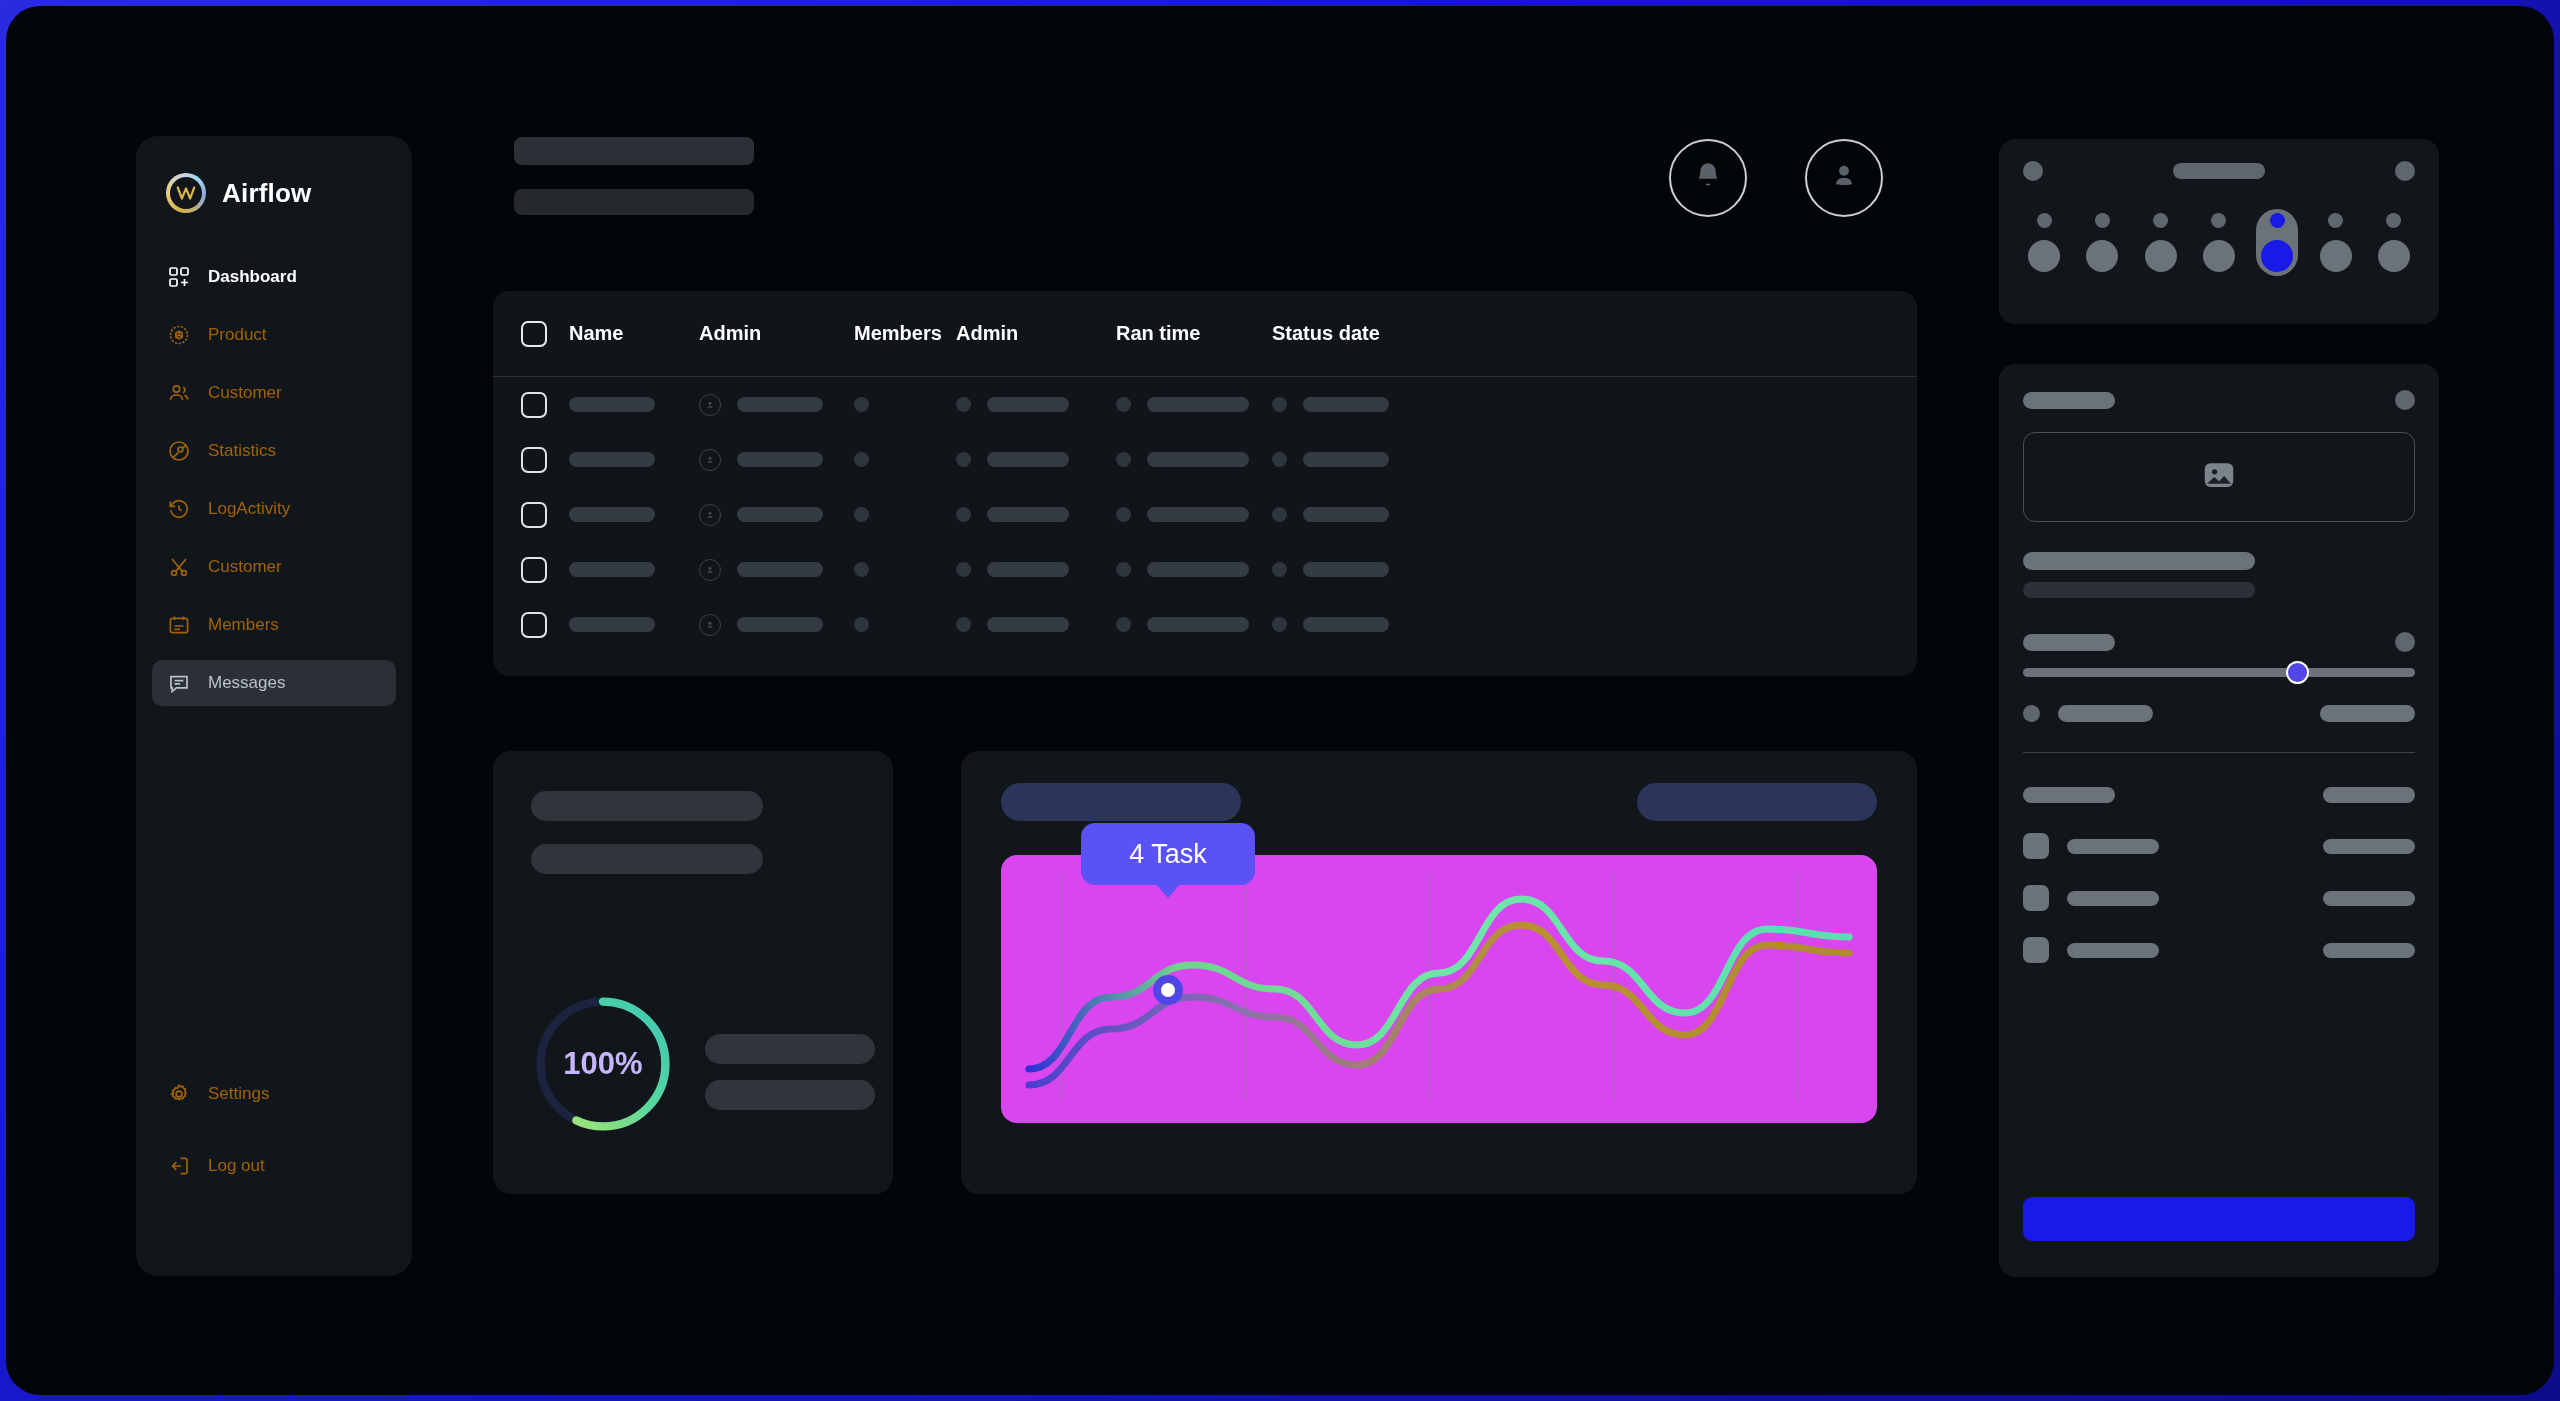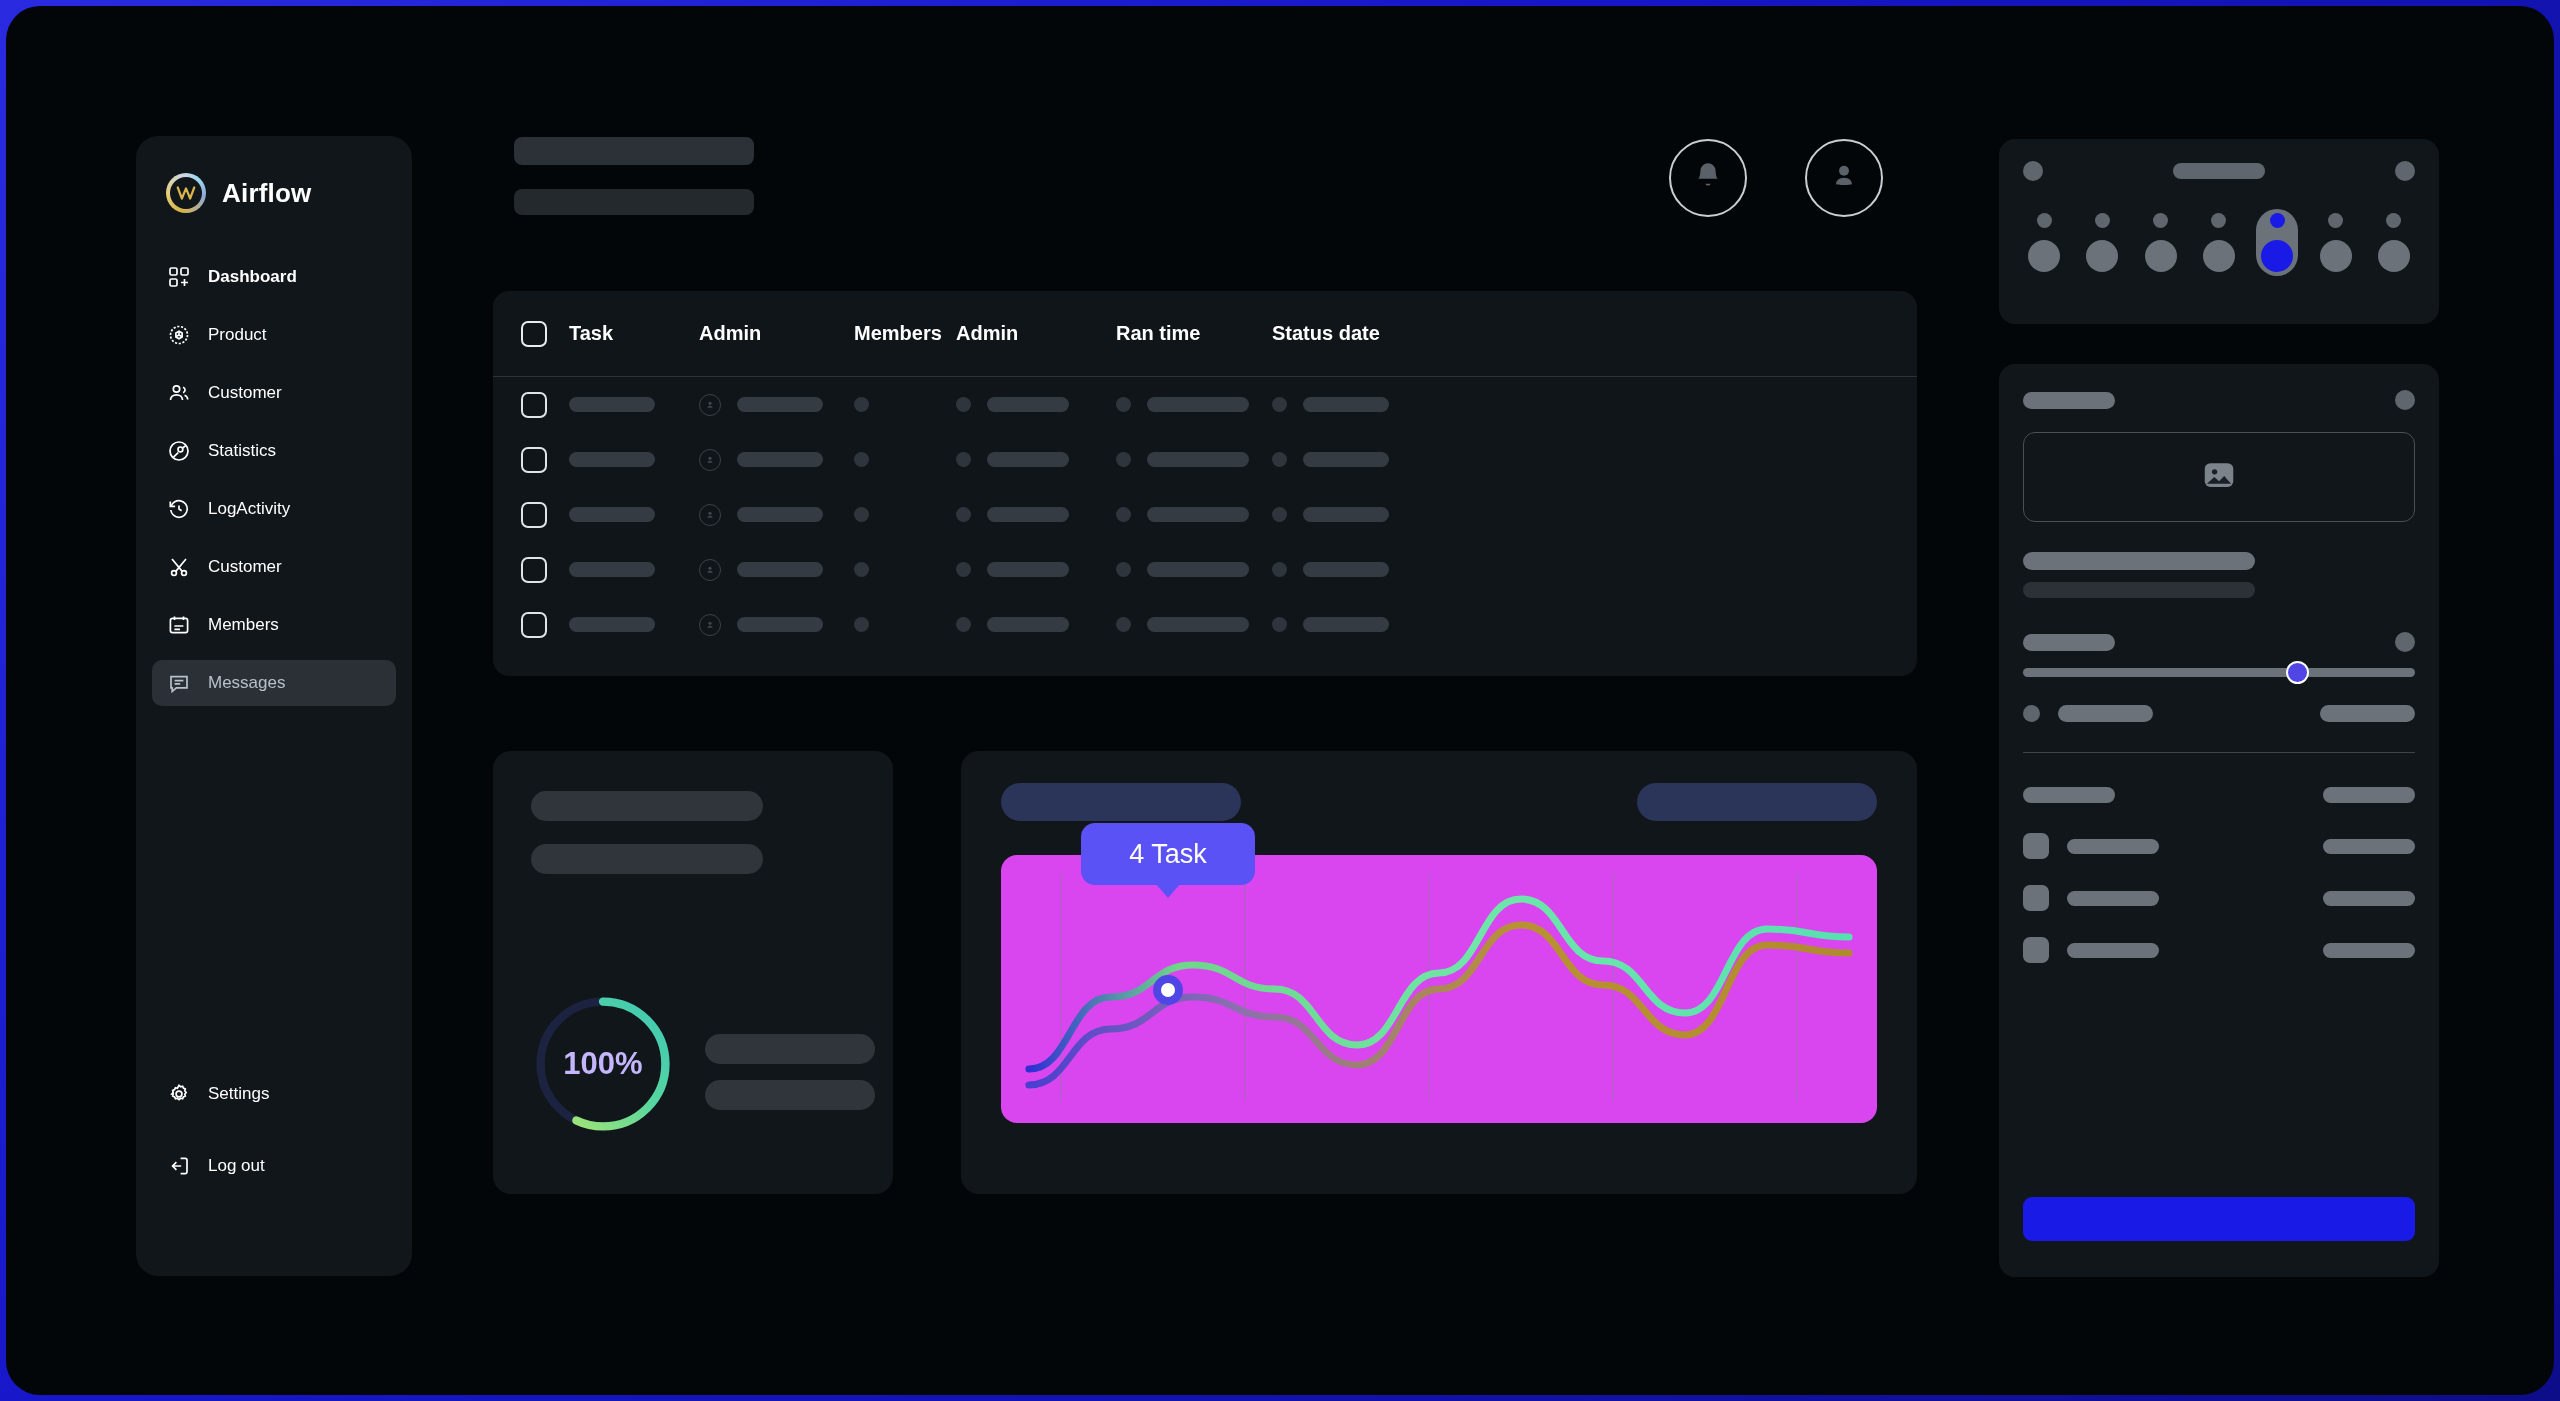--- a/index.html
+++ b/index.html
@@ -36,21 +36,21 @@
     background: conic-gradient(from 200deg, #d9b44a 0deg, #e6cf7a 70deg, #cfd6e6 150deg, #9fd8ef 200deg, #8ea8d8 260deg, #d9b44a 350deg);
     display:flex; align-items:center; justify-content:center; }
   .brand-mark-inner { width:32px; height:32px; border-radius:50%; background:#11161a;
     display:flex; align-items:center; justify-content:center; }
   .brand-name { color:#fff; font-size:26px; font-weight:700; letter-spacing:.2px; }
 
   .nav { margin-top:38px; padding: 0 16px; }
   .nav-item {
     display:flex; align-items:center; gap:16px;
     height:46px; padding: 0 14px; margin-bottom: 12px;
-    border-radius:10px; color:#ffffff; font-size:17px;
+    border-radius:10px; color:#a16207; font-size:17px;
   }
   .nav-item.active-bold { color:#ffffff; font-weight:700; }
   .nav-item.highlight { background:#2b3036; color:#b8c0c8; }
   .nav-ico { width:26px; height:26px; flex:0 0 26px; display:flex; align-items:center; justify-content:center; }
   .nav-ico svg { width:24px; height:24px; stroke:currentColor; fill:none; stroke-width:1.7; }
   .nav-bottom { position:absolute; left:16px; right:16px; bottom:61px; }
   .nav-bottom .nav-item { margin-bottom:26px; }
 
   
   .hdr-skel-1 { position:absolute; left:508px; top:131px; width:240px; height:28px; border-radius:8px; background:#2b3137; }
@@ -295,21 +295,21 @@
           </svg>
     </span>
   </div>
 
   <section class="table-card">
     <div class="thead">
       <div class="col c-chk">
             <span class="cbx"></span>
           </div>
       <div class="col c-name">
-            <span class="th">Task</span>
+            <span class="th">Name</span>
           </div>
       <div class="col c-admin">
             <span class="th">Admin</span>
           </div>
       <div class="col c-mem">
             <span class="th">Members</span>
           </div>
       <div class="col c-stat">
             <span class="th">Admin</span>
           </div>

